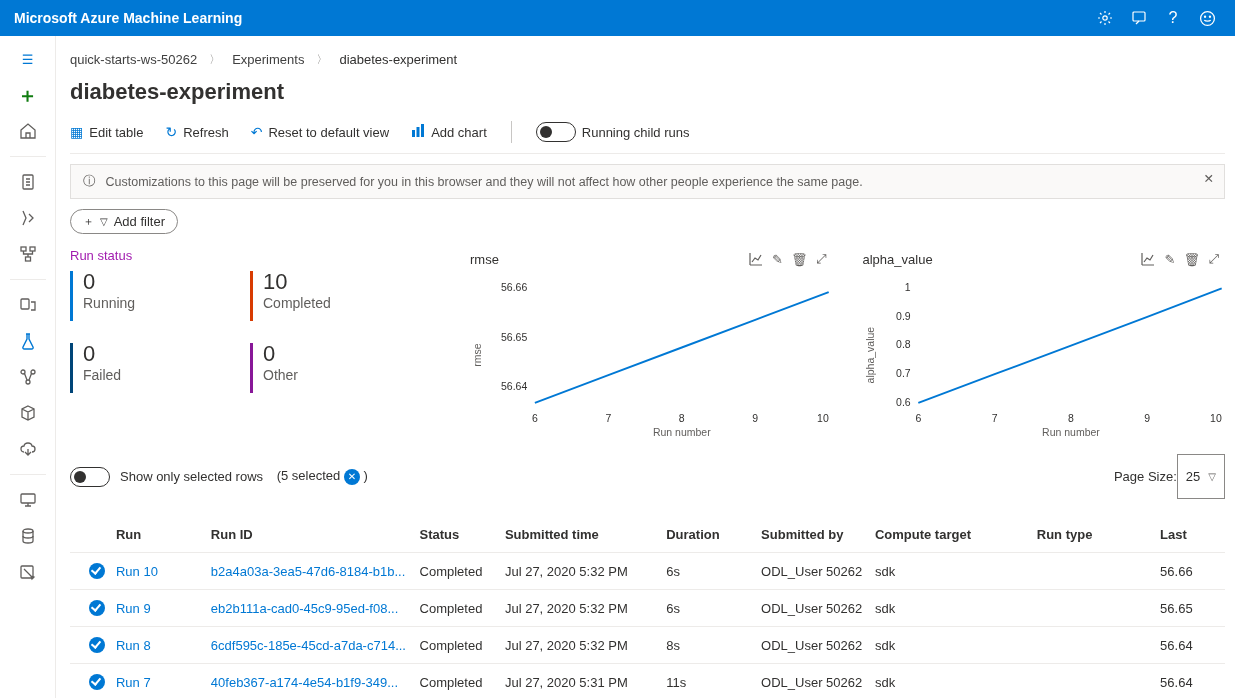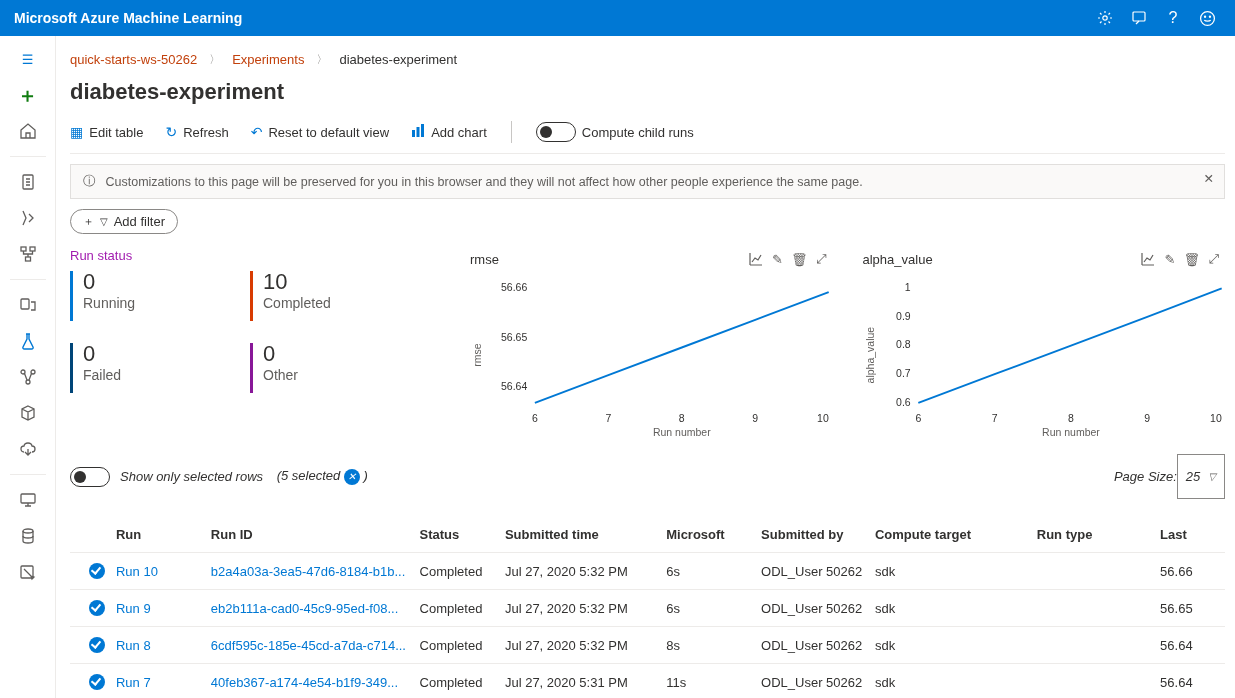--- a/index.html
+++ b/index.html
@@ -17,21 +17,21 @@
 .rail { width:56px; border-right:1px solid #edebe9; display:flex; flex-direction:column; align-items:center; padding-top:8px; gap:6px; }
 .rail .ritem { width:36px; height:30px; display:flex; align-items:center; justify-content:center; cursor:pointer; color:#605e5c; }
 .rail .plus { color:#107c10; font-weight:bold; }
 .rail .sep { border-top:1px solid #edebe9; width:36px; margin:4px 0; }
 
 
 .content { flex:1; padding:10px 10px 0 14px; overflow:hidden; }
 
 
 .bread { display:flex; align-items:center; gap:12px; font-size:13px; padding:6px 0 8px 0; }
-.bread a { color:#c2410c; text-decoration:none; cursor:pointer; }
+.bread a { color:#404040; text-decoration:none; cursor:pointer; }
 .bread .chev { color:#8a8886; font-size:11px; }
 .bread .cur { color:#323130; }
 
 
 .ptitle { font-size:22px; font-weight:600; padding:4px 0 16px 0; }
 
 
 .tbar { display:flex; align-items:center; gap:22px; border-bottom:1px solid #edebe9; padding-bottom:10px; }
 .tbtn { display:flex; align-items:center; gap:6px; cursor:pointer; color:#323130; font-size:13px; }
 .tbtn .ticn { color:#0078d4; font-size:14px; }
@@ -61,21 +61,21 @@
 .tile .lbl { font-size:14px; color:#605e5c; margin-top:2px; }
 
 
 .chart { flex:1; }
 .chart .chead { display:flex; align-items:center; }
 .chart .chead .ctitle { flex:1; font-size:13px; }
 .chart .chead .cico { width:22px; height:22px; display:flex; align-items:center; justify-content:center; cursor:pointer; color:#605e5c; font-size:13px; }
 .chart svg.plot { width:100%; height:175px; }
 
 
-.rowctl { display:flex; align-items:center; margin-top:6px;font-style:italic; }
+.rowctl { display:flex; align-items:center; margin-top:6px; }
 .rowctl .left { display:flex; align-items:center; gap:10px; }
 .rowctl .xfill { flex:1; }
 .rowctl .psel { border:1px solid #8a8886; padding:14px 8px; font-size:13px; display:flex; align-items:center; gap:8px; cursor:pointer; }
 .clearblue { display:inline-flex; width:16px; height:16px; border-radius:50%; background:#0078d4; color:#fff; align-items:center; justify-content:center; font-size:10px; cursor:pointer; }
 
 
 .tbl { margin-top:18px; width:100%; }
 .tbl .hrow, .tbl .drow { display:flex; align-items:center; padding:10px 8px; border-bottom:1px solid #edebe9; }
 .tbl .hrow { font-weight:600; }
 .tbl .drow .chk { width:40px; display:flex; justify-content:center; color:#0078d4; }
@@ -239,21 +239,21 @@
               <rect x="5.5" y="3" width="3" height="10" fill="#0078d4"></rect>
               <rect x="10" y="0" width="3" height="13" fill="#0078d4"></rect>
             </svg></span>
           <span>Add chart</span>
         </div>
       <div class="vsep"></div>
       <div class="tbtn">
           <span class="toggle">
             <span class="knob"></span>
           </span>
-          <span>Compute child runs</span>
+          <span>Running child runs</span>
         </div>
     </div>
 
     <div class="infobar">
       <span>ⓘ</span>
       <span>Customizations to this page will be preserved for you in this browser and they will not affect how other people experience the same page.</span>
       <span class="close">✕</span>
     </div>
 
     <div class="addfilter">
@@ -371,21 +371,21 @@
         </div>
     </div>
 
     <div class="tbl">
       <div class="hrow">
         <div class="chk"></div>
         <div class="col-run">Run</div>
         <div class="col-id">Run ID</div>
         <div class="col-status">Status</div>
         <div class="col-time">Submitted time</div>
-        <div class="col-dur">Microsoft</div>
+        <div class="col-dur">Duration</div>
         <div class="col-by">Submitted by</div>
         <div class="col-target">Compute target</div>
         <div class="col-type">Run type</div>
         <div class="col-last">Last</div>
       </div>
       <div id="tbody">
           <div class="drow">
             <div class="chk">
               <span class="checkcircle"></span>
             </div>

